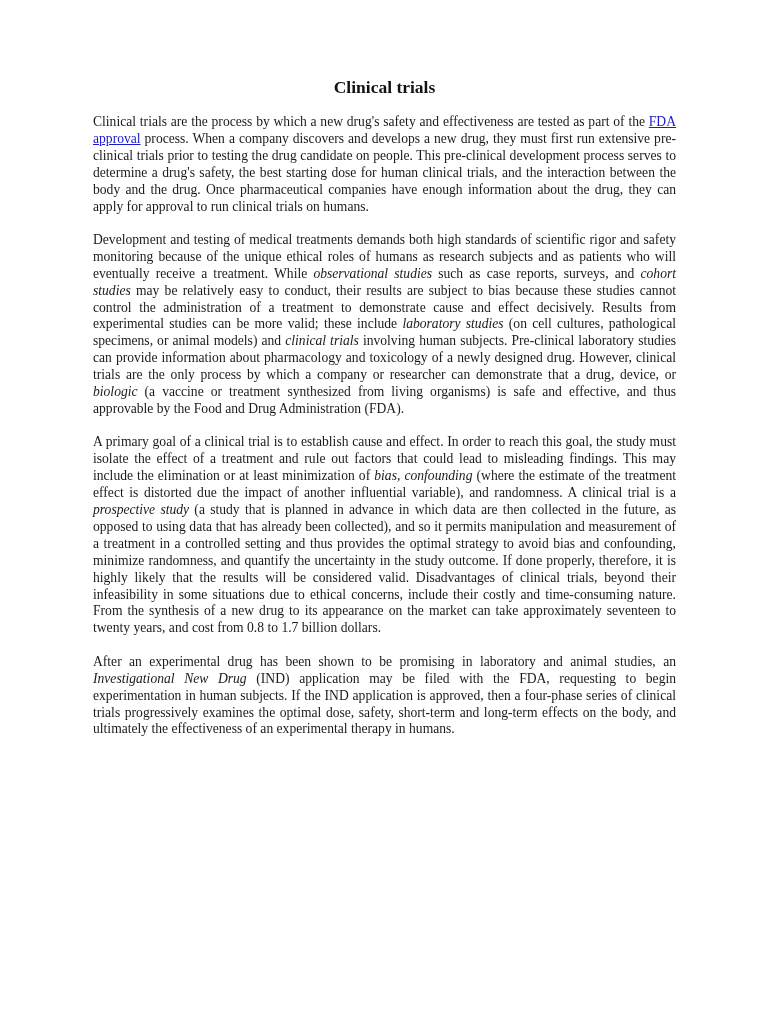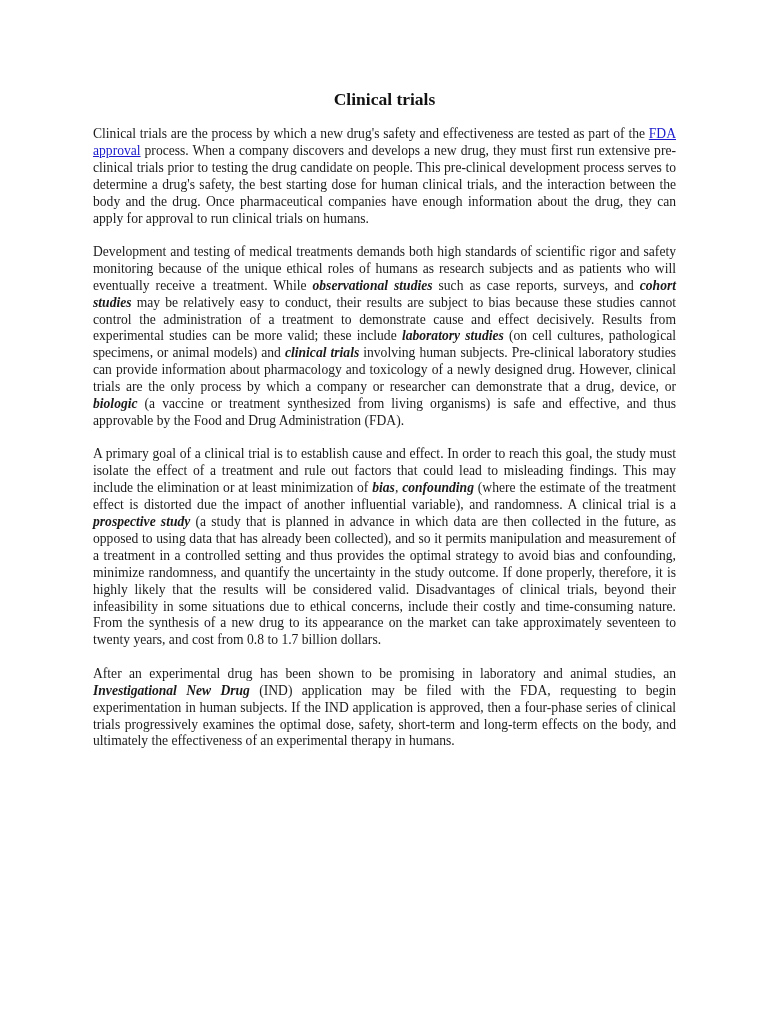--- a/index.html
+++ b/index.html
@@ -1,28 +1,28 @@
 <!DOCTYPE html>
 <html><head>
 <meta charset="utf-8">
 <style>
   html, body { margin: 0; padding: 0; background: #ffffff; }
   body { width: 768px; height: 1024px; position: relative; overflow: hidden; }
   .page {
-    position: absolute; left: 93px; top: 88px; width: 583px;
+    position: absolute; left: 93px; top: 76px; width: 583px;
     font-family: "Liberation Serif", "DejaVu Serif", serif;
     color: #1a1a1a; font-size: 13.6px; line-height: 16.9px;
   }
   h1 {
     margin: 0 0 16px 0; text-align: center;
     font-size: 17.5px; font-weight: bold; line-height: 22px; color: #111;
   }
   p { margin: 0 0 16.5px 0; text-align: justify; }
   a { color: #1a1acc; text-decoration: underline; }
-  em { font-style: italic; font-weight: bold; }
+  em { font-style: italic; }
 </style>
 </head>
 <body>
 
 <div class="page">
   <h1>Clinical trials</h1>
   <div id="paragraphs">
       <p><span>Clinical trials are the process by which a new drug's safety and effectiveness are tested as part of the </span><a href="#">FDA approval</a><span> process. When a company discovers and develops a new drug, they must first run extensive pre-clinical trials prior to testing the drug candidate on people. This pre-clinical development process serves to determine a drug's safety, the best starting dose for human clinical trials, and the interaction between the body and the drug. Once pharmaceutical companies have enough information about the drug, they can apply for approval to run clinical trials on humans.</span></p>
       <p><span>Development and testing of medical treatments demands both high standards of scientific rigor and safety monitoring because of the unique ethical roles of humans as research subjects and as patients who will eventually receive a treatment. While </span><em>observational studies</em><span> such as case reports, surveys, and </span><em>cohort studies</em><span> may be relatively easy to conduct, their results are subject to bias because these studies cannot control the administration of a treatment to demonstrate cause and effect decisively. Results from experimental studies can be more valid; these include </span><em>laboratory studies</em><span> (on cell cultures, pathological specimens, or animal models) and </span><em>clinical trials</em><span> involving human subjects. Pre-clinical laboratory studies can provide information about pharmacology and toxicology of a newly designed drug. However, clinical trials are the only process by which a company or researcher can demonstrate that a drug, device, or </span><em>biologic</em><span> (a vaccine or treatment synthesized from living organisms) is safe and effective, and thus approvable by the Food and Drug Administration (FDA).</span></p>
       <p><span>A primary goal of a clinical trial is to establish cause and effect. In order to reach this goal, the study must isolate the effect of a treatment and rule out factors that could lead to misleading findings. This may include the elimination or at least minimization of </span><em>bias</em><span>, </span><em>confounding</em><span> (where the estimate of the treatment effect is distorted due the impact of another influential variable), and randomness. A clinical trial is a </span><em>prospective study</em><span> (a study that is planned in advance in which data are then collected in the future, as opposed to using data that has already been collected), and so it permits manipulation and measurement of a treatment in a controlled setting and thus provides the optimal strategy to avoid bias and confounding, minimize randomness, and quantify the uncertainty in the study outcome. If done properly, therefore, it is highly likely that the results will be considered valid. Disadvantages of clinical trials, beyond their infeasibility in some situations due to ethical concerns, include their costly and time-consuming nature. From the synthesis of a new drug to its appearance on the market can take approximately seventeen to twenty years, and cost from 0.8 to 1.7 billion dollars.</span></p>

